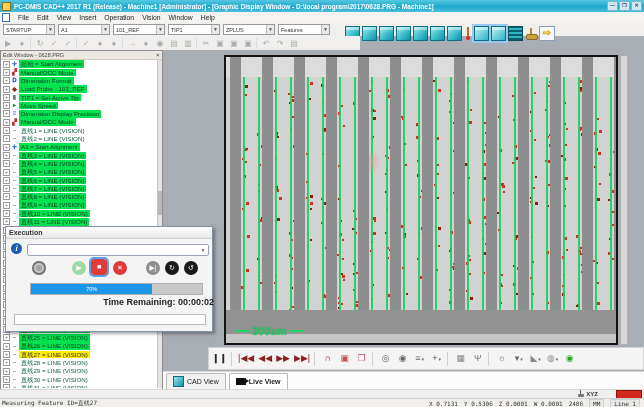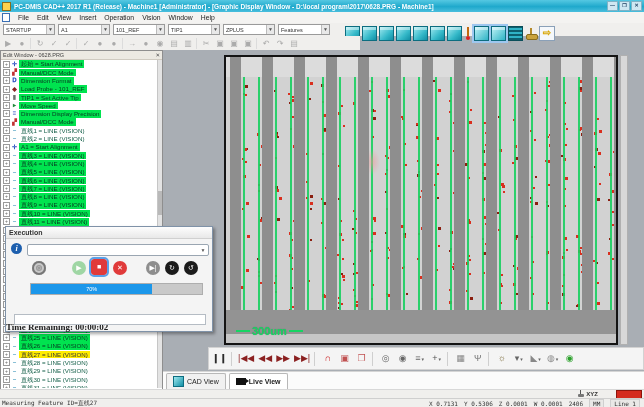--- a/index.html
+++ b/index.html
@@ -82,22 +82,22 @@
   .ebtn{position:absolute;width:14px;height:14px;border-radius:50%;font-size:7px;line-height:14px;text-align:center;color:#fff;top:34px;}
   .ebtn.ring{background:#9a9a9a;box-shadow:inset 0 0 0 2px #777,inset 0 0 0 4px #c8c8c8;}
   .ebtn.play{background:#9fd6a4;}
   .ebtn.stopb{background:#e03a3a;border-radius:3px;top:32px;width:16px;height:16px;outline:2px solid #5aa0e8;line-height:16px;}
   .ebtn.cancel{background:#e03a3a;}
   .ebtn.skip{background:#8e8e8e;}
   .ebtn.dark{background:#1b1b1b;}
   .pbar{position:absolute;left:24px;top:56px;width:171px;height:10px;background:#c9c9c9;border:1px solid #aeaeae;}
   .pfill{height:100%;background:#1c97ea;position:relative;}
   .plabel{position:absolute;left:0;top:0;width:100%;height:100%;color:#fff;font-size:5.5px;line-height:10px;text-align:center;}
-  .timerow{position:absolute;left:0;top:70px;width:208px;text-align:left;
-    font-family:Liberation Serif, serif;font-size:9px;font-weight:bold;color:#222;margin-top:25px;}
+  .timerow{position:absolute;left:0;top:70px;width:208px;text-align:right;
+    font-family:Liberation Sans, sans-serif;font-size:9px;font-weight:bold;color:#222;}
   .execcombo2{position:absolute;left:8px;top:87px;width:190px;height:9px;background:#fff;border:1px solid #b5bcc4;}
   
   .visionbar{left:208px;top:347px;width:436px;height:23px;background:#f4f4f4;border:1px solid #d2d2d2;
     display:flex;align-items:center;box-sizing:border-box;}
   .vicon{min-width:13px;padding:0 1px;height:15px;font-size:9px;line-height:15px;text-align:center;margin-left:2px;}
   .vsep{width:1px;height:14px;background:#cfcfcf;margin:0 3px;}
   .vcaret{font-size:5px;color:#666;margin-left:1px;}
   
   .tabsrow{left:163px;top:371px;width:481px;height:18px;background:#fbfbfb;border-top:1px solid #d5d5d5;
     display:flex;align-items:flex-start;}

